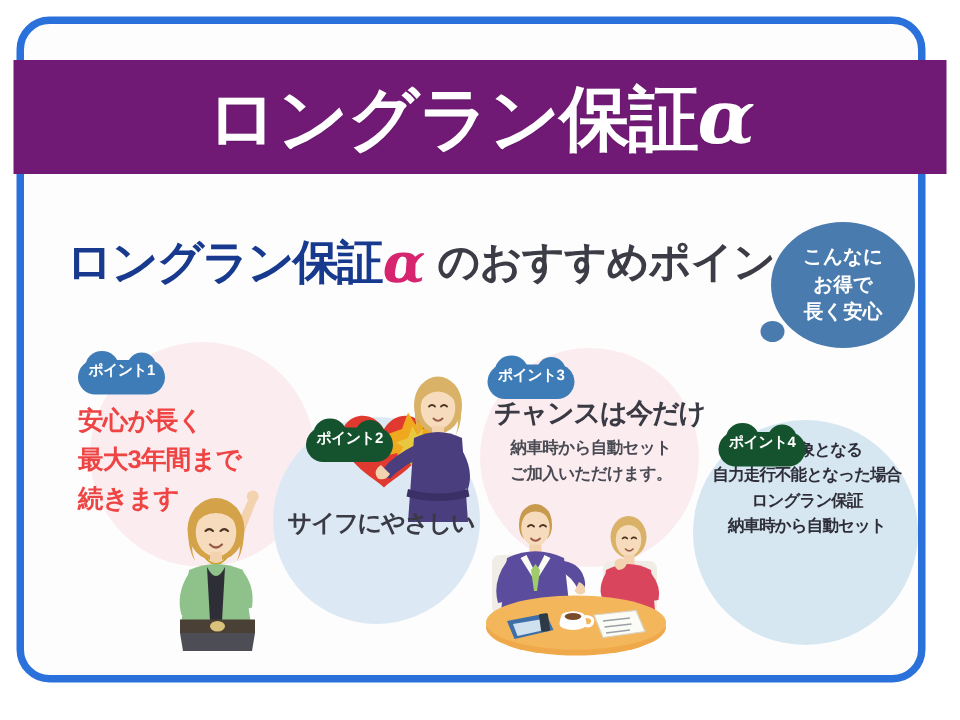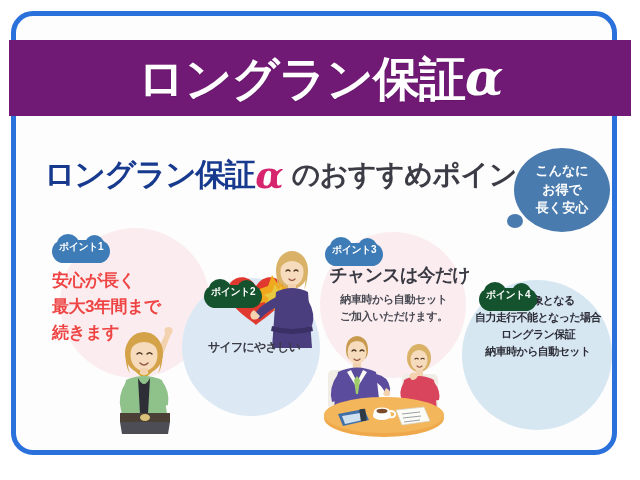--- a/index.html
+++ b/index.html
@@ -176,21 +176,21 @@
   #text-p1 {
     left: 52px; top: 268px; width: 150px;
     font-size: 17px; font-weight: bold; color: #ef4444;
     line-height: 1.52; letter-spacing: -0.5px;
   }
   #text-p2 {
     left: 178px; top: 340px; width: 152px;
     text-align: center;
   }
   #text-p2 .head {
-    font-size: 12px; font-weight: bold; color: #3A3A44;
+    font-size: 16px; font-weight: bold; color: #3A3A44;
     letter-spacing: -0.8px; line-height: 1.3;
   }
   #text-p2 .sub {
     font-size: 10px; font-weight: bold; color: #4A4A54;
     letter-spacing: -0.4px; margin-top: 4px;
   }
   #text-p3 {
     left: 318px; top: 264px; width: 152px;
     text-align: center;
   }

